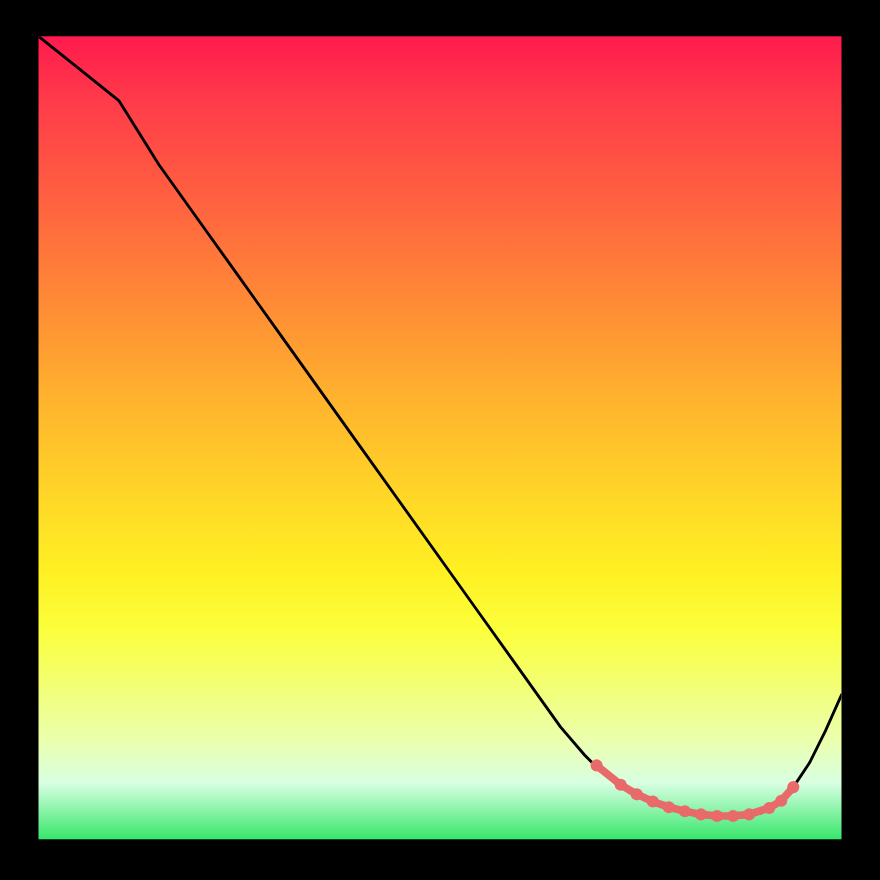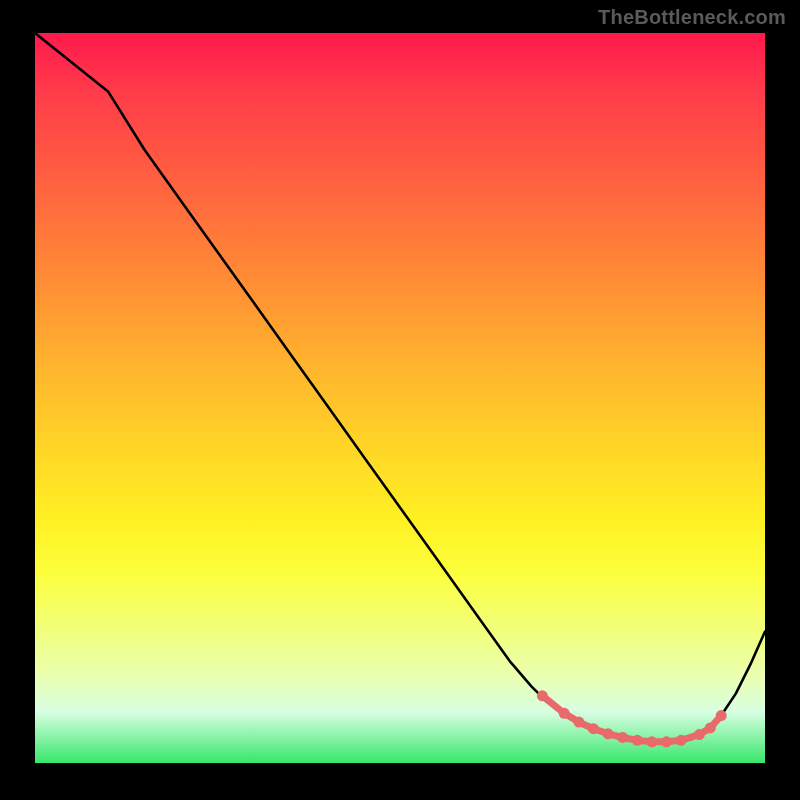--- a/index.html
+++ b/index.html
@@ -50,21 +50,20 @@
     position: absolute;
     inset: 0;
     width: 100%;
     height: 100%;
   }
 </style>
 </head>
 <body>
 
 <div class="frame">
-  <div class="watermark">TheBottleneck.com</div>
 
   <div class="plot">
     <div class="gradient"></div>
 
     <svg class="svg-layer" viewBox="0 0 730 730" preserveAspectRatio="none">
       <path id="curve-path" fill="none" stroke="#000" stroke-width="2.6" stroke-linejoin="round" stroke-linecap="round" d="M0.00 0.00 L36.50 29.20 L73.00 58.40 L109.50 116.80 L146.00 167.90 L182.50 219.00 L219.00 270.10 L255.50 321.20 L292.00 372.30 L328.50 423.40 L365.00 474.50 L401.50 525.60 L438.00 576.70 L474.50 627.80 L496.40 653.35 L511.00 667.95 L525.60 678.90 L540.20 687.66 L554.80 694.96 L569.40 700.80 L584.00 705.18 L598.60 708.10 L613.20 709.56 L627.80 709.56 L642.40 708.83 L657.00 705.91 L671.60 697.88 L686.20 682.55 L700.80 660.65 L715.40 631.45 L730.00 598.60"></path>
       <g id="dot-group">
           <path d="M507.35 662.84 L529.25 680.36 L543.85 689.12 L558.45 695.69 L573.05 700.80 L587.65 704.45 L602.25 707.37 L616.85 708.83 L631.45 708.83 L646.05 707.37 L664.30 701.53 L675.25 694.96 L686.20 682.55" fill="none" stroke="#e86a6a" stroke-width="7" stroke-linecap="round" stroke-linejoin="round"></path>
           <circle cx="507.35" cy="662.84" r="5.5" fill="#e86a6a"></circle>
           <circle cx="529.25" cy="680.36" r="5.5" fill="#e86a6a"></circle>

